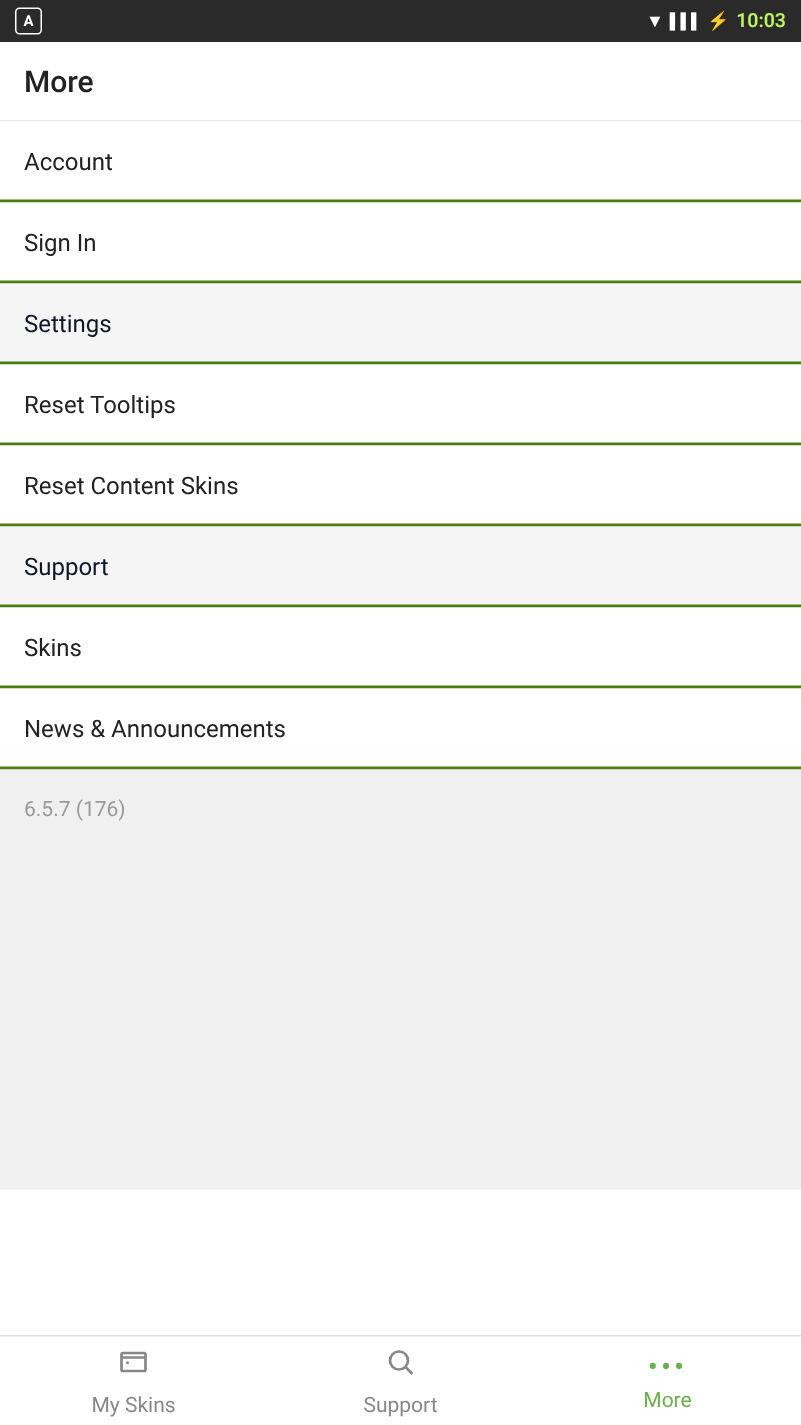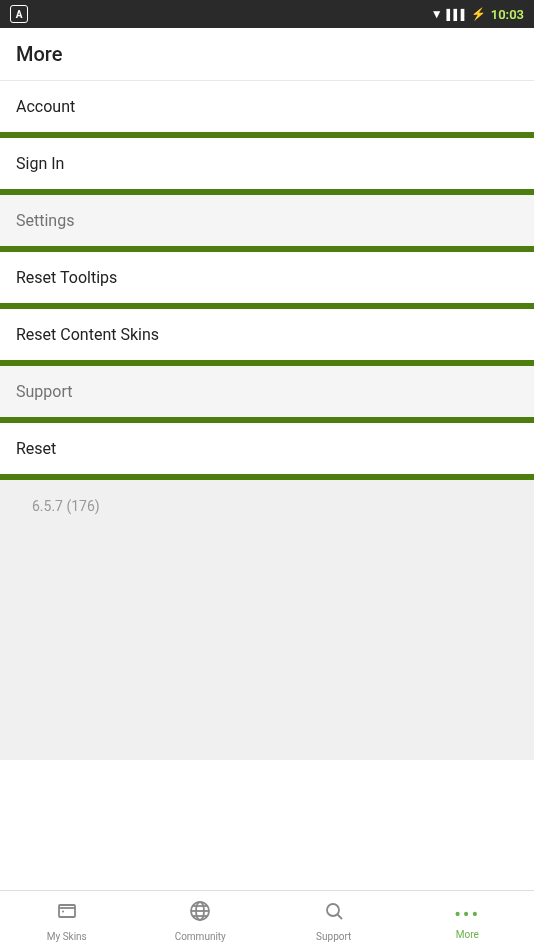--- a/index.html
+++ b/index.html
@@ -83,43 +83,43 @@
     .menu-list {
       flex: 1;
       background: white;
       overflow-y: auto;
     }
 
     .menu-item {
       display: flex;
       align-items: center;
       padding: 16px 16px;
-      border-bottom: 6px solid #4d7c0f;
+      border-bottom: 2px solid #4d7c0f;
       background: white;
       cursor: pointer;
       min-height: 54px;
     }
 
     .menu-item-text {
       font-size: 16px;
       color: #222;
     }
 
     .menu-item.section-header {
       background: #f5f5f5;
     }
 
     .menu-item.section-header .menu-item-text {
-      color: #737373;
+      color: #0f172a;
     }
 
     
     .version-area {
       background: #f0f0f0;
-      padding: 16px 32px;
+      padding: 16px 16px;
       flex: 1;
       min-height: 280px;
     }
 
     .version-text {
       font-size: 14px;
       color: #999;
     }
 
     
@@ -143,21 +143,21 @@
       cursor: pointer;
       gap: 3px;
     }
 
     .nav-item-icon {
       font-size: 22px;
       color: #888;
     }
 
     .nav-item-label {
-      font-size: 10px;
+      font-size: 14px;
       color: #888;
     }
 
     .nav-item.active .nav-item-icon {
       color: #6ab04c;
     }
 
     .nav-item.active .nav-item-label {
       color: #6ab04c;
     }
@@ -216,23 +216,26 @@
     <div class="menu-item">
       <span class="menu-item-text">Reset Content Skins</span>
     </div>
 
 
     <div class="menu-item section-header">
       <span class="menu-item-text">Support</span>
     </div>
 
     <div class="menu-item">
-      <span class="menu-item-text">Reset</span>
-    </div>
-
+      <span class="menu-item-text">Skins</span>
+    </div>
+
+    <div class="menu-item">
+      <span class="menu-item-text">News &amp; Announcements</span>
+    </div>
 
 
     <div class="version-area">
       <span class="version-text">6.5.7 (176)</span>
     </div>
 
   </div>
 
 </div>
 
@@ -242,32 +245,20 @@
     <div class="nav-item-icon">
       <svg class="icon-svg" viewBox="0 0 24 24" fill="none" stroke="#888" stroke-width="1.8">
         <rect x="4" y="6" width="16" height="12" rx="1"></rect>
         <line x1="4" y1="9" x2="20" y2="9"></line>
         <circle cx="8" cy="12.5" r="1" fill="#888" stroke="none"></circle>
       </svg>
     </div>
     <span class="nav-item-label">My Skins</span>
   </div>
 
-  <div class="nav-item">
-    <div class="nav-item-icon">
-      <svg class="icon-svg" viewBox="0 0 24 24" fill="none" stroke="#888" stroke-width="1.8">
-        <circle cx="12" cy="12" r="9"></circle>
-        <ellipse cx="12" cy="12" rx="4" ry="9"></ellipse>
-        <line x1="3" y1="12" x2="21" y2="12"></line>
-        <line x1="4.5" y1="7" x2="19.5" y2="7"></line>
-        <line x1="4.5" y1="17" x2="19.5" y2="17"></line>
-      </svg>
-    </div>
-    <span class="nav-item-label">Community</span>
-  </div>
 
   <div class="nav-item">
     <div class="nav-item-icon">
       <svg class="icon-svg" viewBox="0 0 24 24" fill="none" stroke="#888" stroke-width="1.8">
         <circle cx="11" cy="11" r="6"></circle>
         <line x1="15.5" y1="15.5" x2="20" y2="20"></line>
       </svg>
     </div>
     <span class="nav-item-label">Support</span>
   </div>

